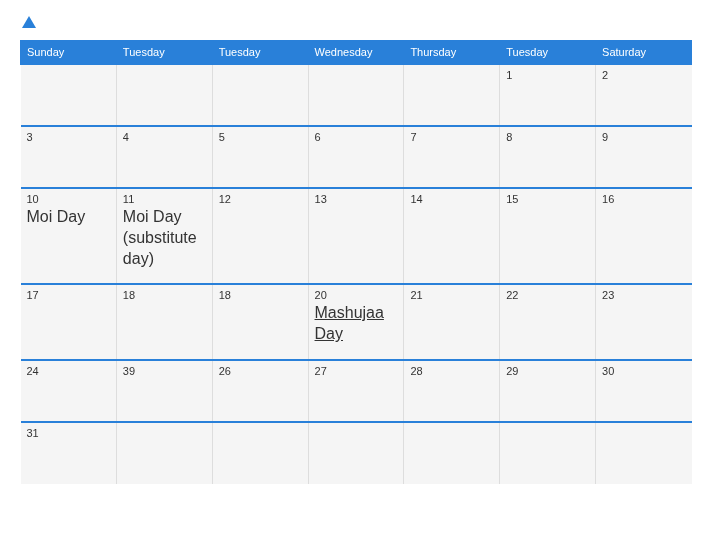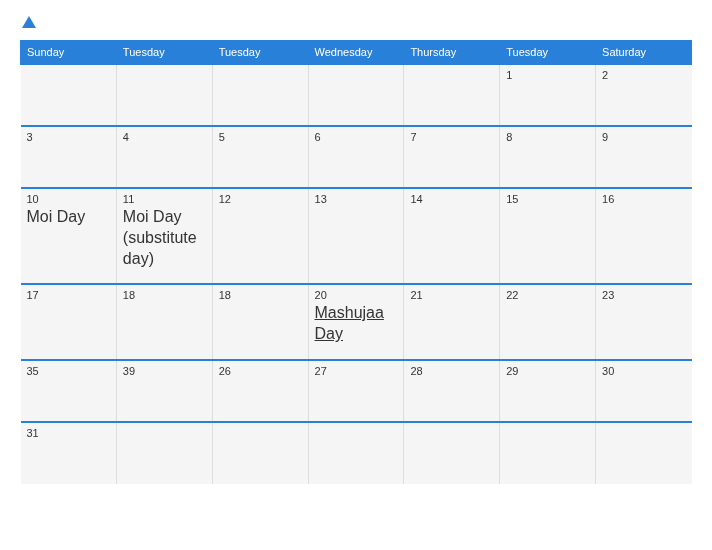--- a/index.html
+++ b/index.html
@@ -234,21 +234,21 @@
           </td>
           <td>
             <span class="day-number">22</span>
           </td>
           <td>
             <span class="day-number">23</span>
           </td>
         </tr>
         <tr>
           <td>
-            <span class="day-number">35</span>
+            <span class="day-number">24</span>
           </td>
           <td>
             <span class="day-number">39</span>
           </td>
           <td>
             <span class="day-number">26</span>
           </td>
           <td>
             <span class="day-number">27</span>
           </td>

